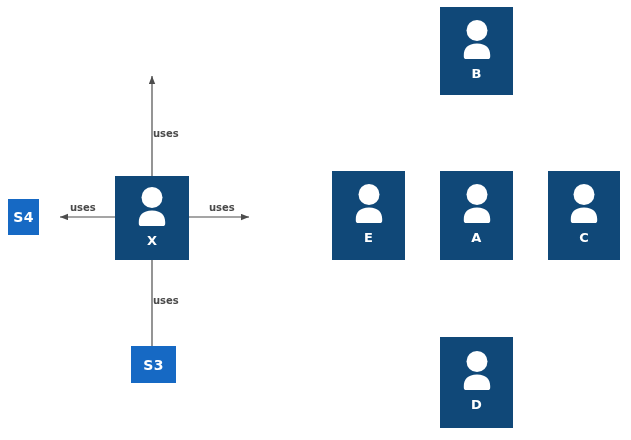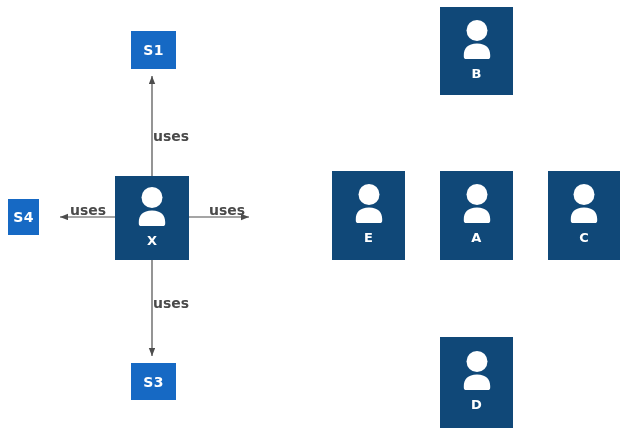--- a/index.html
+++ b/index.html
@@ -66,21 +66,21 @@
     letter-spacing: 0.3px;
     user-select: none;
   }
 
   
   .edge-label {
     position: absolute;
     color: #4a4a4a;
     font-family: "DejaVu Sans", "Liberation Sans", sans-serif;
     font-weight: bold;
-    font-size: 14px;
+    font-size: 10px;
     line-height: 1;
     white-space: nowrap;
     user-select: none;
   }
 </style>
 </head>
 <body>
 
 <div id="canvas">
 
@@ -154,20 +154,19 @@
   </div>
 
   <div class="actor-node" style="left:440px; top:337px; width:73px; height:91px; padding-top:12px;">
     <svg class="actor-glyph" width="44" height="44" viewBox="0 0 44 44">
       <circle cx="22" cy="12.5" r="10.5" fill="#ffffff"></circle>
       <path d="M22 25.5 c-9.2,0 -13.2,5.2 -13.2,11.4 l0,1.6 a2.6,2.6 0 0 0 2.6,2.6 l21.2,0 a2.6,2.6 0 0 0 2.6,-2.6 l0,-1.6 c0,-6.2 -4,-11.4 -13.2,-11.4 z" fill="#ffffff"></path>
     </svg>
     <div class="actor-label" style="margin-top:5px;">D</div>
   </div>
 
-  <div class="system-node" style="left:131px; top:31px; width:45px; height:38px;">S1</div>
 
 
-  <div class="system-node" style="left:131px; top:363px; width:45px; height:37px;">S3</div>
+  <div class="system-node" style="left:131px; top:346px; width:45px; height:37px;">S3</div>
 
   <div class="system-node" style="left:8px; top:199px; width:31px; height:36px;">S4</div>
 
 </div>
 
 </body></html>

